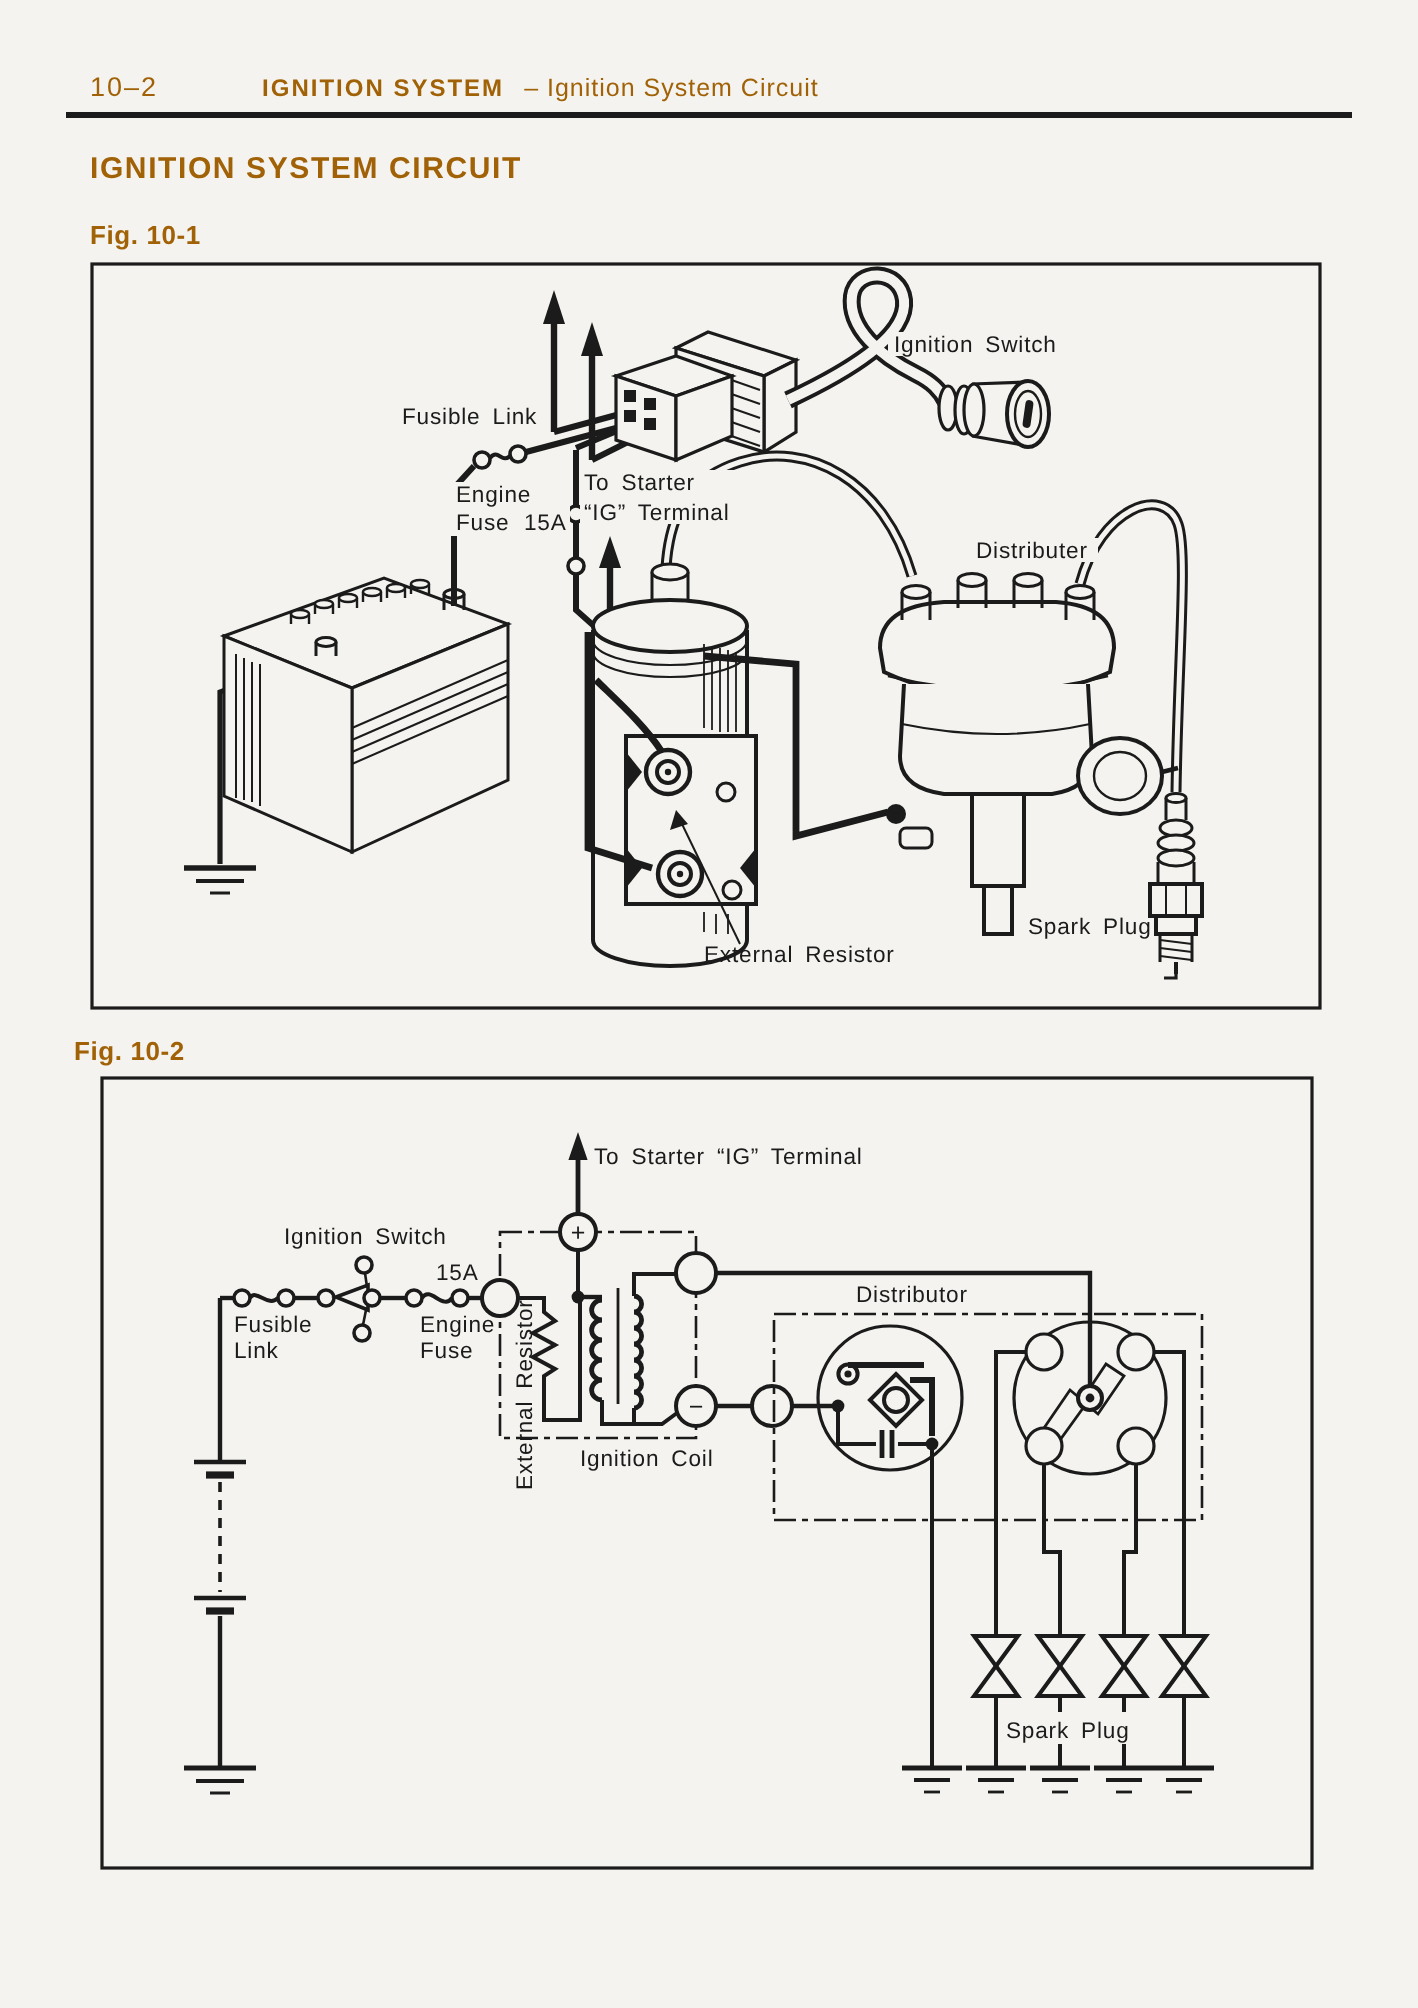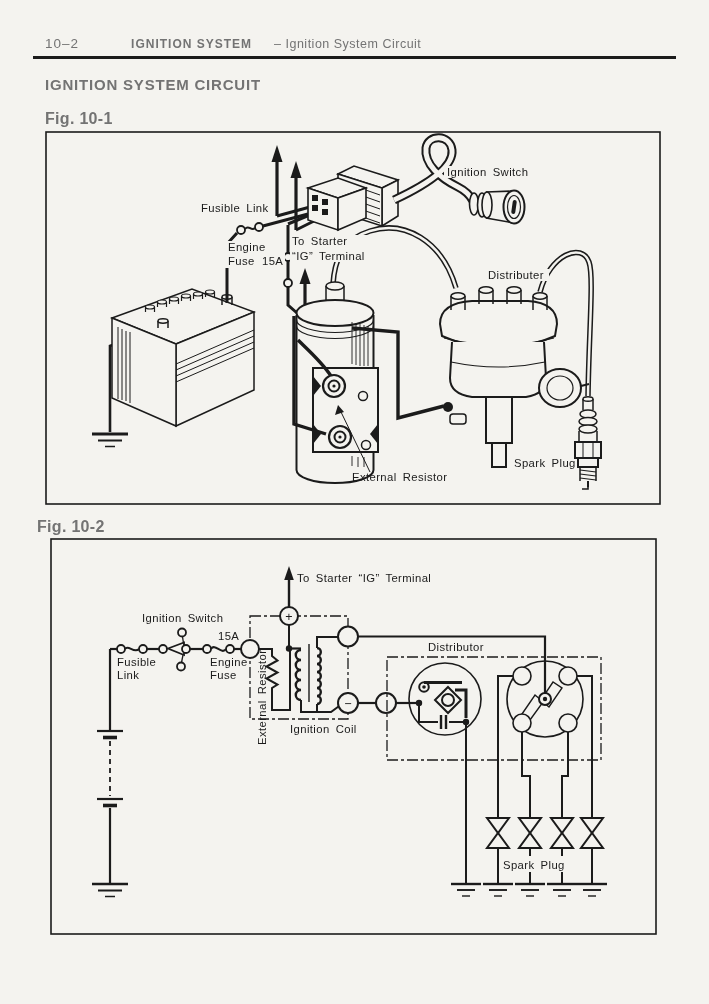--- a/index.html
+++ b/index.html
@@ -1,24 +1,24 @@
 <!DOCTYPE html>
 <html><head>
 <meta charset="utf-8">
 <style>
   html,body{margin:0;padding:0;background:#d8d6d2;}
   .page{position:relative;width:709px;height:1004px;background:#f4f3ef;overflow:hidden;
-        font-family:"Liberation Sans",sans-serif;color:#737373;}
+        font-family:"Liberation Sans",sans-serif;color:#a16207;}
   .hdr{position:absolute;left:45px;top:36px;width:620px;display:flex;align-items:baseline;}
   .hdr .pnum{font-size:13.5px;letter-spacing:1px;margin-right:52px;}
   .hdr .sec{font-size:12px;font-weight:bold;letter-spacing:1px;}
-  .hdr .secd{font-size:12.5px;margin-left:22px;letter-spacing:.5px;}
+  .hdr .secd{font-size:12.5px;margin-left:10px;letter-spacing:.5px;}
   .rule{position:absolute;left:33px;top:56px;width:643px;height:3px;background:#1b1b1b;}
   .title{position:absolute;left:45px;top:76px;font-size:15px;font-weight:bold;letter-spacing:.8px;}
-  .figcap{position:absolute;font-size:16px;font-weight:bold;letter-spacing:.3px;}
+  .figcap{position:absolute;font-size:13px;font-weight:bold;letter-spacing:.3px;}
   .figcap1{left:45px;top:110px;} .figcap2{left:37px;top:518px;}
   svg{position:absolute;}
   .ln{stroke:#1b1b1b;fill:none;}
   .lbl{font:11.3px "Liberation Sans",sans-serif;fill:#1b1b1b;letter-spacing:.4px;word-spacing:2.5px;}
   .sym{font:12.5px "Liberation Sans",sans-serif;fill:#1b1b1b;}
   .dd{stroke-dasharray:11 3 3 3;}
   .bgf{fill:#f4f3ef;}
 </style>
 </head>
 <body>

